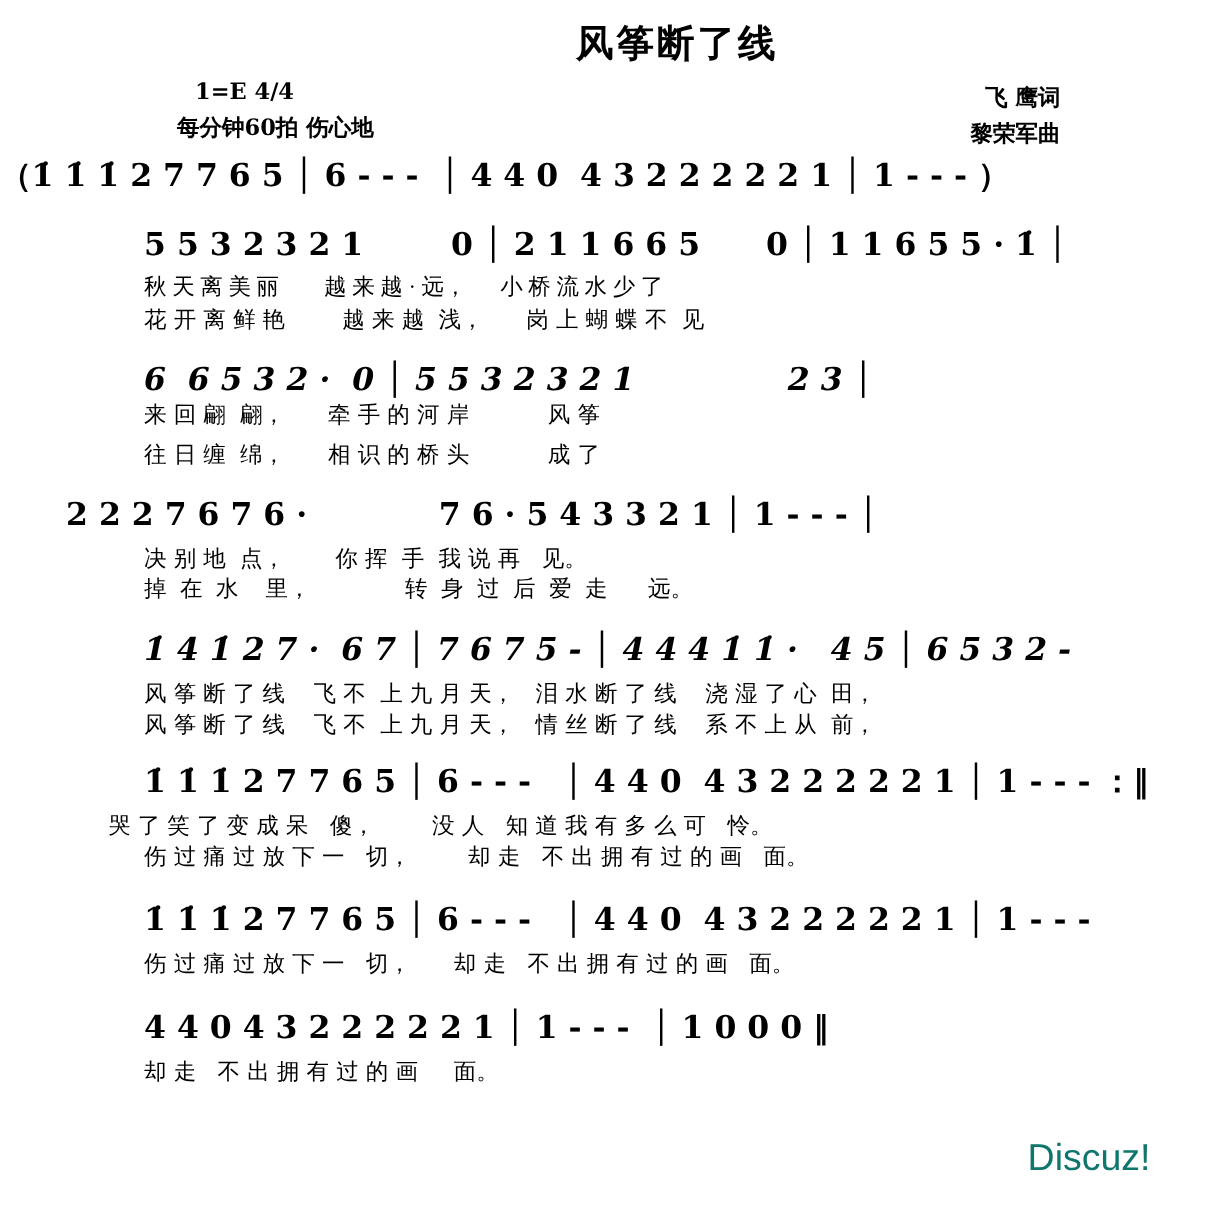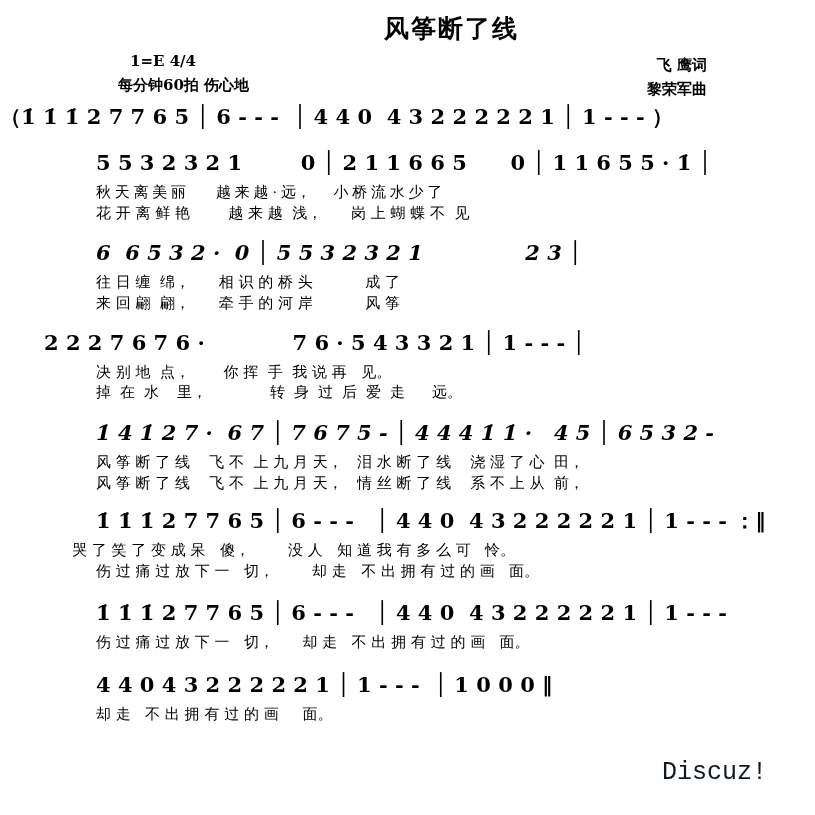--- a/index.html
+++ b/index.html
@@ -44,23 +44,23 @@
     font-size:15px;
     white-space:pre;
     line-height:21px;
     letter-spacing:0px;
   }
   .lyric-row{margin-left:0;}
 
   .watermark{
     position:absolute;
     right:48px;bottom:28px;
-    color:#0f172a;
+    color:#0f766e;
     font-size:25px;
-    font-family:Liberation Mono, monospace;
+    font-family:Liberation Sans, sans-serif;
   }
 </style>
 </head>
 <body>
 
 <div class="sheet">
 
   <div class="title">风筝断了线</div>
 
   <div class="meta meta-key">1=E  4/4</div>
@@ -73,22 +73,22 @@
   </div>
 
   <div class="system" style="top:150px;">
     <div class="notes" style="margin-left:96px;">5 5 3 2 3 2 1        0 │ 2 1 1 6 6 5      0 │ 1 1 6 5 5 · 1̇ │</div>
     <div class="lyric lyric-row" style="margin-left:96px;margin-top:6px;font-family:Liberation Serif, serif;">秋 天 离 美 丽        越 来 越 · 远，      小 桥 流 水 少 了</div>
     <div class="lyric lyric-row" style="margin-left:96px;">花 开 离 鲜 艳        越 来 越  浅，      岗 上 蝴 蝶 不  见</div>
   </div>
 
   <div class="system" style="top:240px;">
     <div class="notes" style="margin-left:96px;font-style:italic;">6  6 5 3 2 ·  0 │ 5 5 3 2 3 2 1              2 3 │</div>
+    <div class="lyric lyric-row" style="margin-left:96px;">来 回 翩  翩，      牵 手 的 河 岸           风 筝</div>
     <div class="lyric lyric-row" style="margin-left:96px;margin-top:6px;">往 日 缠  绵，      相 识 的 桥 头           成 了</div>
-    <div class="lyric lyric-row" style="margin-left:96px;">来 回 翩  翩，      牵 手 的 河 岸           风 筝</div>
   </div>
 
   <div class="system" style="top:330px;">
     <div class="notes" style="margin-left:44px;">2 2 2 7 6 7 6 ·            7 6 · 5 4 3 3 2 1 │ 1 - - - │</div>
     <div class="lyric lyric-row" style="margin-left:96px;margin-top:6px;">决 别 地  点，       你 挥  手  我 说 再   见。</div>
     <div class="lyric lyric-row" style="margin-left:96px;font-family:Liberation Mono, monospace;">掉 在 水  里，       转 身 过 后 爱 走   远。</div>
   </div>
 
   <div class="system" style="top:420px;">
     <div class="notes" style="margin-left:96px;font-style:italic;">1̇ 4 1̇ 2 7 ·  6 7 │ 7 6 7 5 - │ 4 4 4 1̇ 1̇ ·   4 5 │ 6 5 3 2 -</div>

